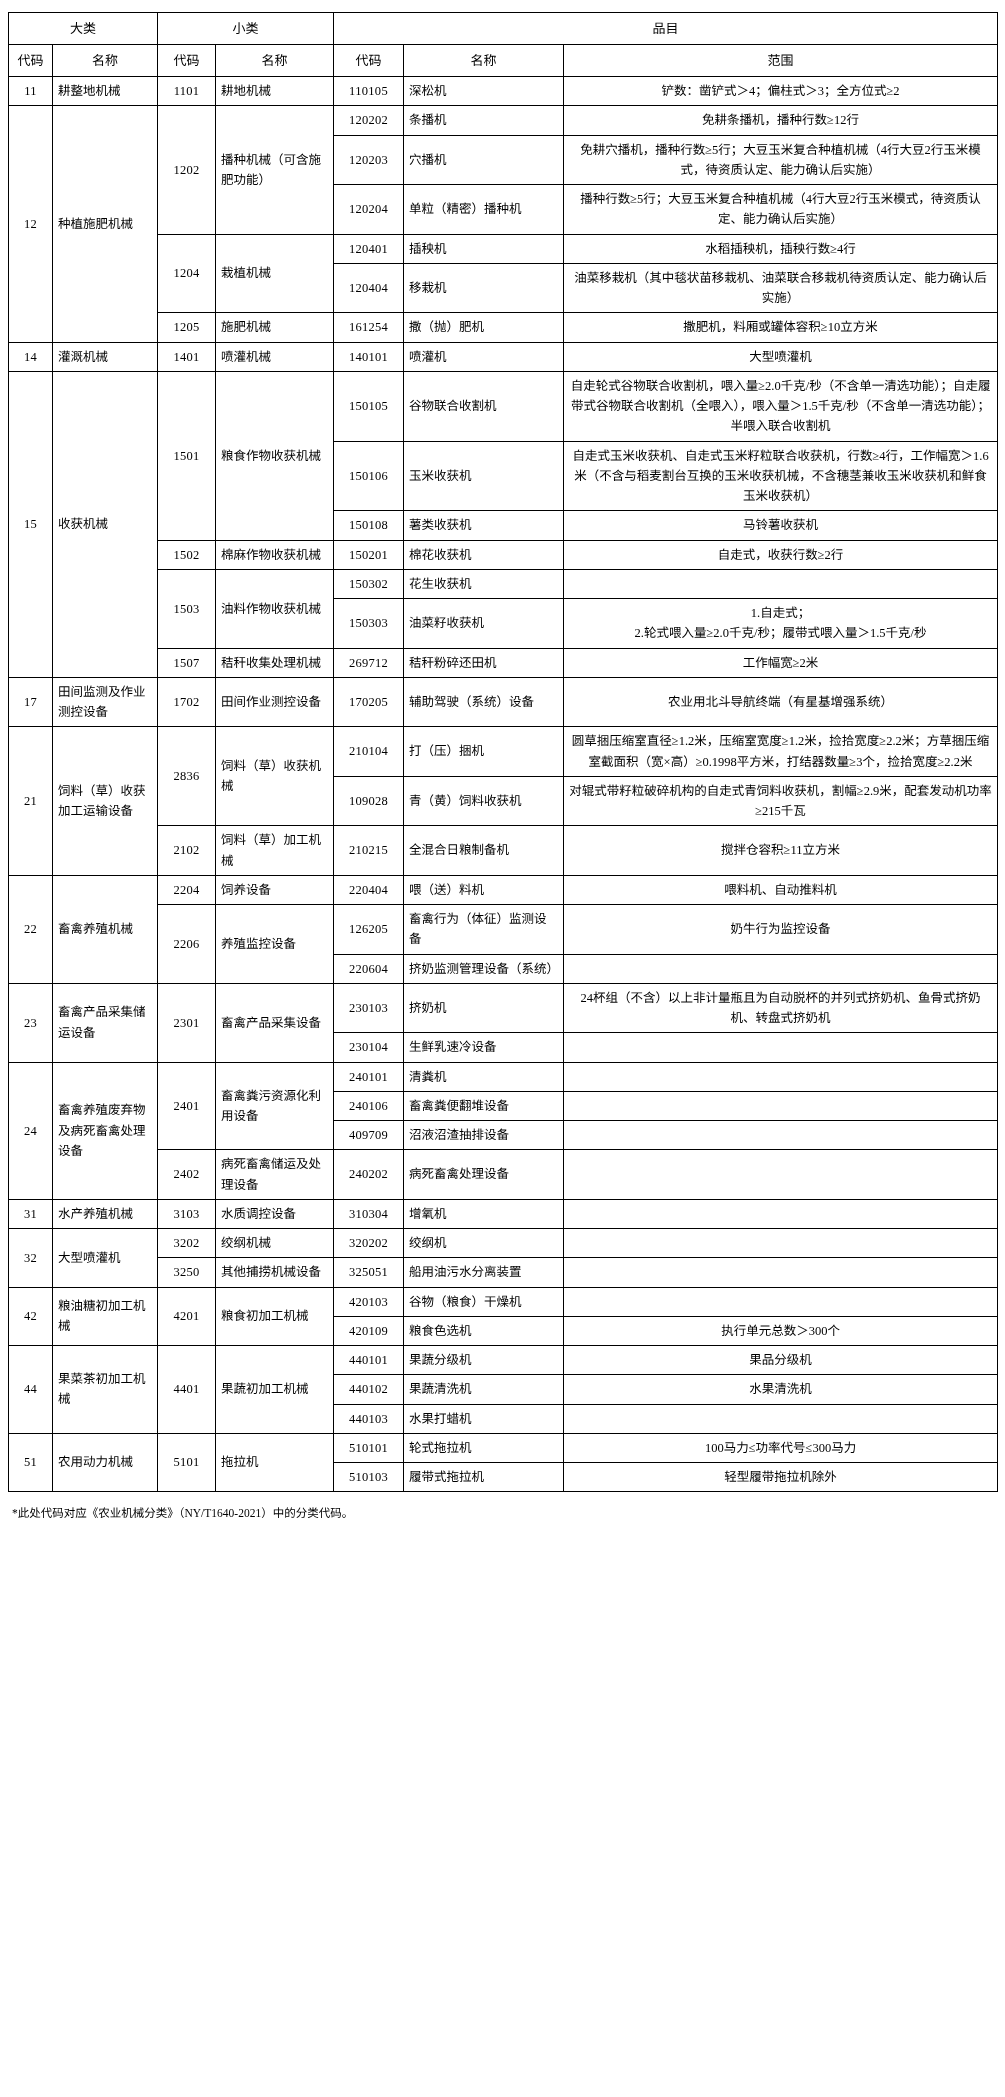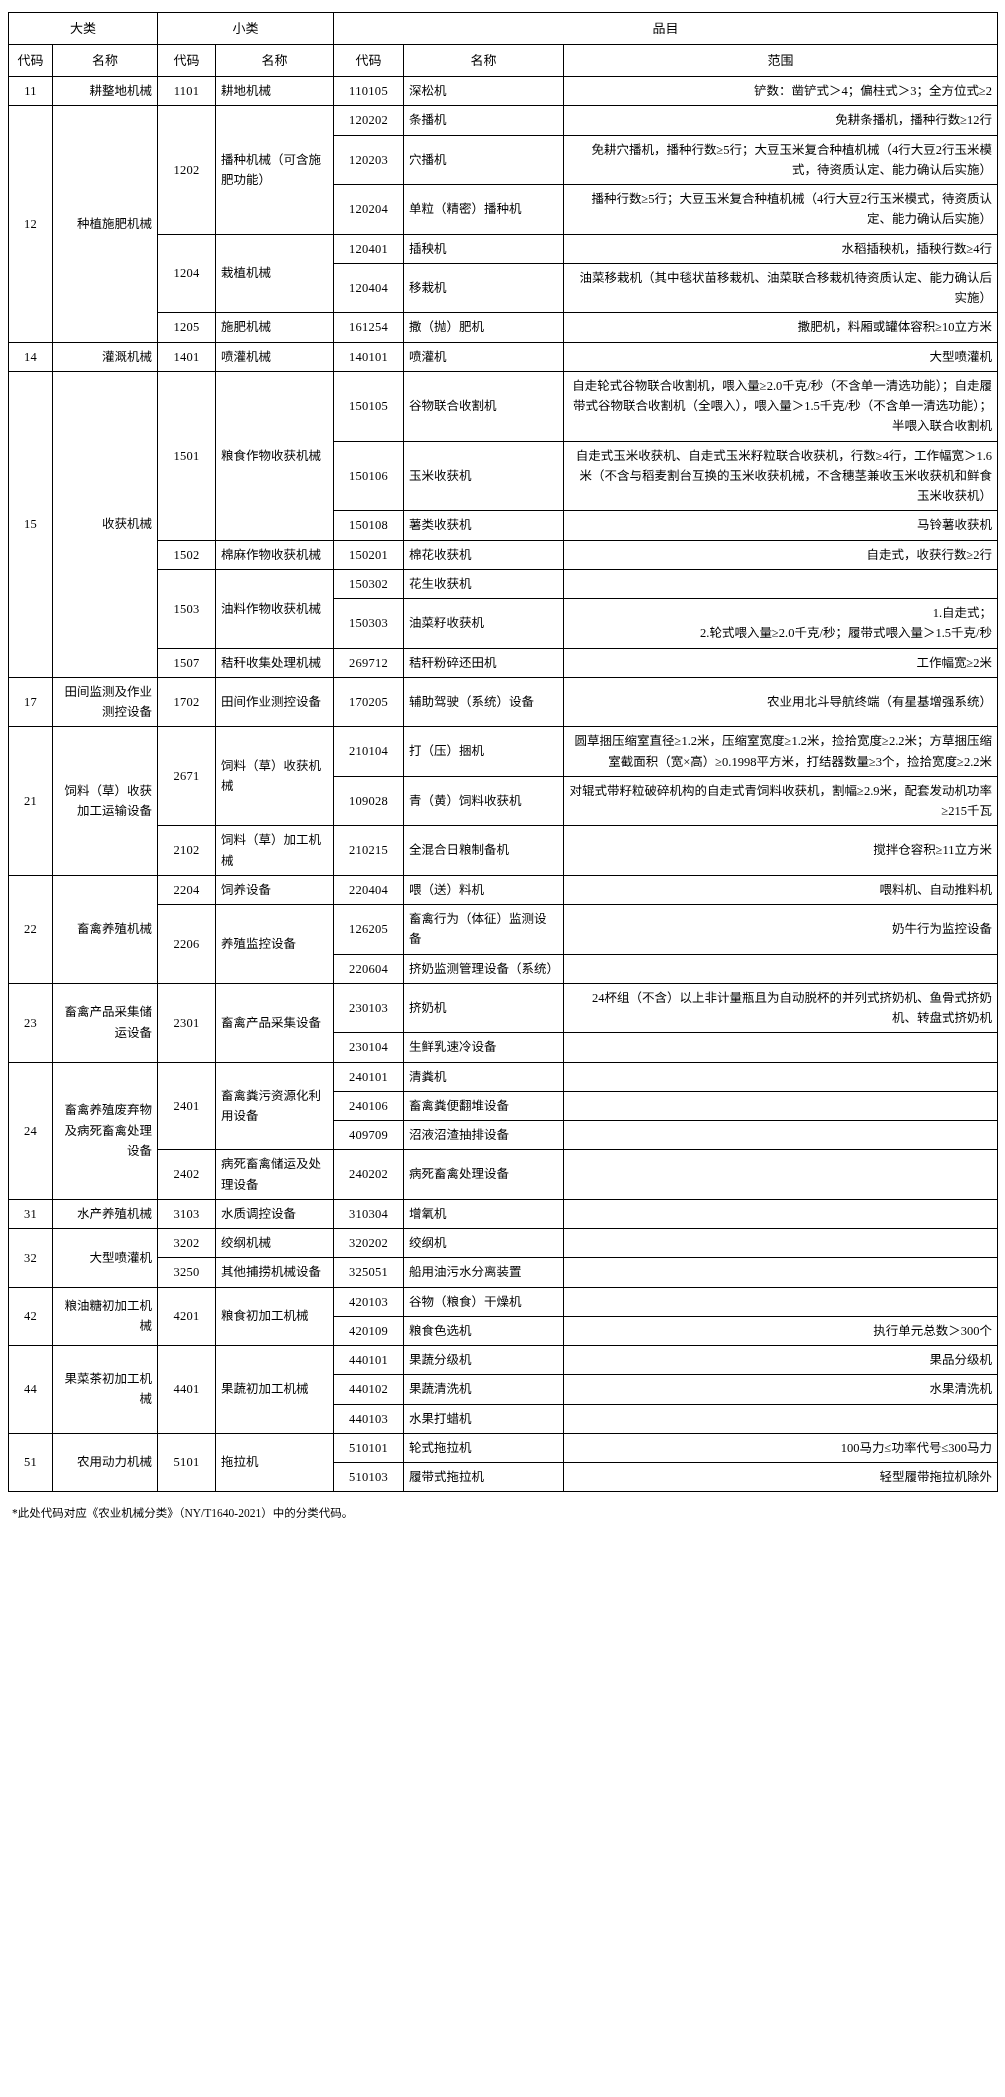--- a/index.html
+++ b/index.html
@@ -43,29 +43,29 @@
     padding: 4px 5px;
     vertical-align: middle;
     word-break: break-all;
     font-weight: normal;
   }
   table.catalog thead th {
     text-align: center;
     padding: 5px 4px;
     font-size: 13px;
   }
-  td.ctr, th.ctr { text-align: right; }
+  td.ctr, th.ctr { text-align: left; }
   td.lft { text-align: left; }
   td.num {
     text-align: center;
     font-family: "Liberation Serif", "DejaVu Serif", serif;
     letter-spacing: 0.3px;
   }
   td.scope {
-    text-align: right;
+    text-align: center;
     padding: 4px 6px;
   }
   .footnote {
     font-size: 11.5px;
     line-height: 1.6;
     margin: 12px 0 0 4px;
     color: #000000;
   }
 </style>
 </head>
@@ -206,21 +206,21 @@
           <td class="ctr" rowspan="1">田间监测及作业测控设备</td>
           <td class="num" rowspan="1">1702</td>
           <td class="lft" rowspan="1">田间作业测控设备</td>
           <td class="num">170205</td>
           <td class="lft">辅助驾驶（系统）设备</td>
           <td class="scope">农业用北斗导航终端（有星基增强系统）</td>
         </tr>
         <tr>
           <td class="num" rowspan="3">21</td>
           <td class="ctr" rowspan="3">饲料（草）收获加工运输设备</td>
-          <td class="num" rowspan="2">2671</td>
+          <td class="num" rowspan="2">2836</td>
           <td class="lft" rowspan="2">饲料（草）收获机械</td>
           <td class="num">210104</td>
           <td class="lft">打（压）捆机</td>
           <td class="scope">圆草捆压缩室直径≥1.2米，压缩室宽度≥1.2米，捡拾宽度≥2.2米；方草捆压缩室截面积（宽×高）≥0.1998平方米，打结器数量≥3个，捡拾宽度≥2.2米</td>
         </tr>
         <tr>
           <td class="num">109028</td>
           <td class="lft">青（黄）饲料收获机</td>
           <td class="scope">对辊式带籽粒破碎机构的自走式青饲料收获机，割幅≥2.9米，配套发动机功率≥215千瓦</td>
         </tr>

